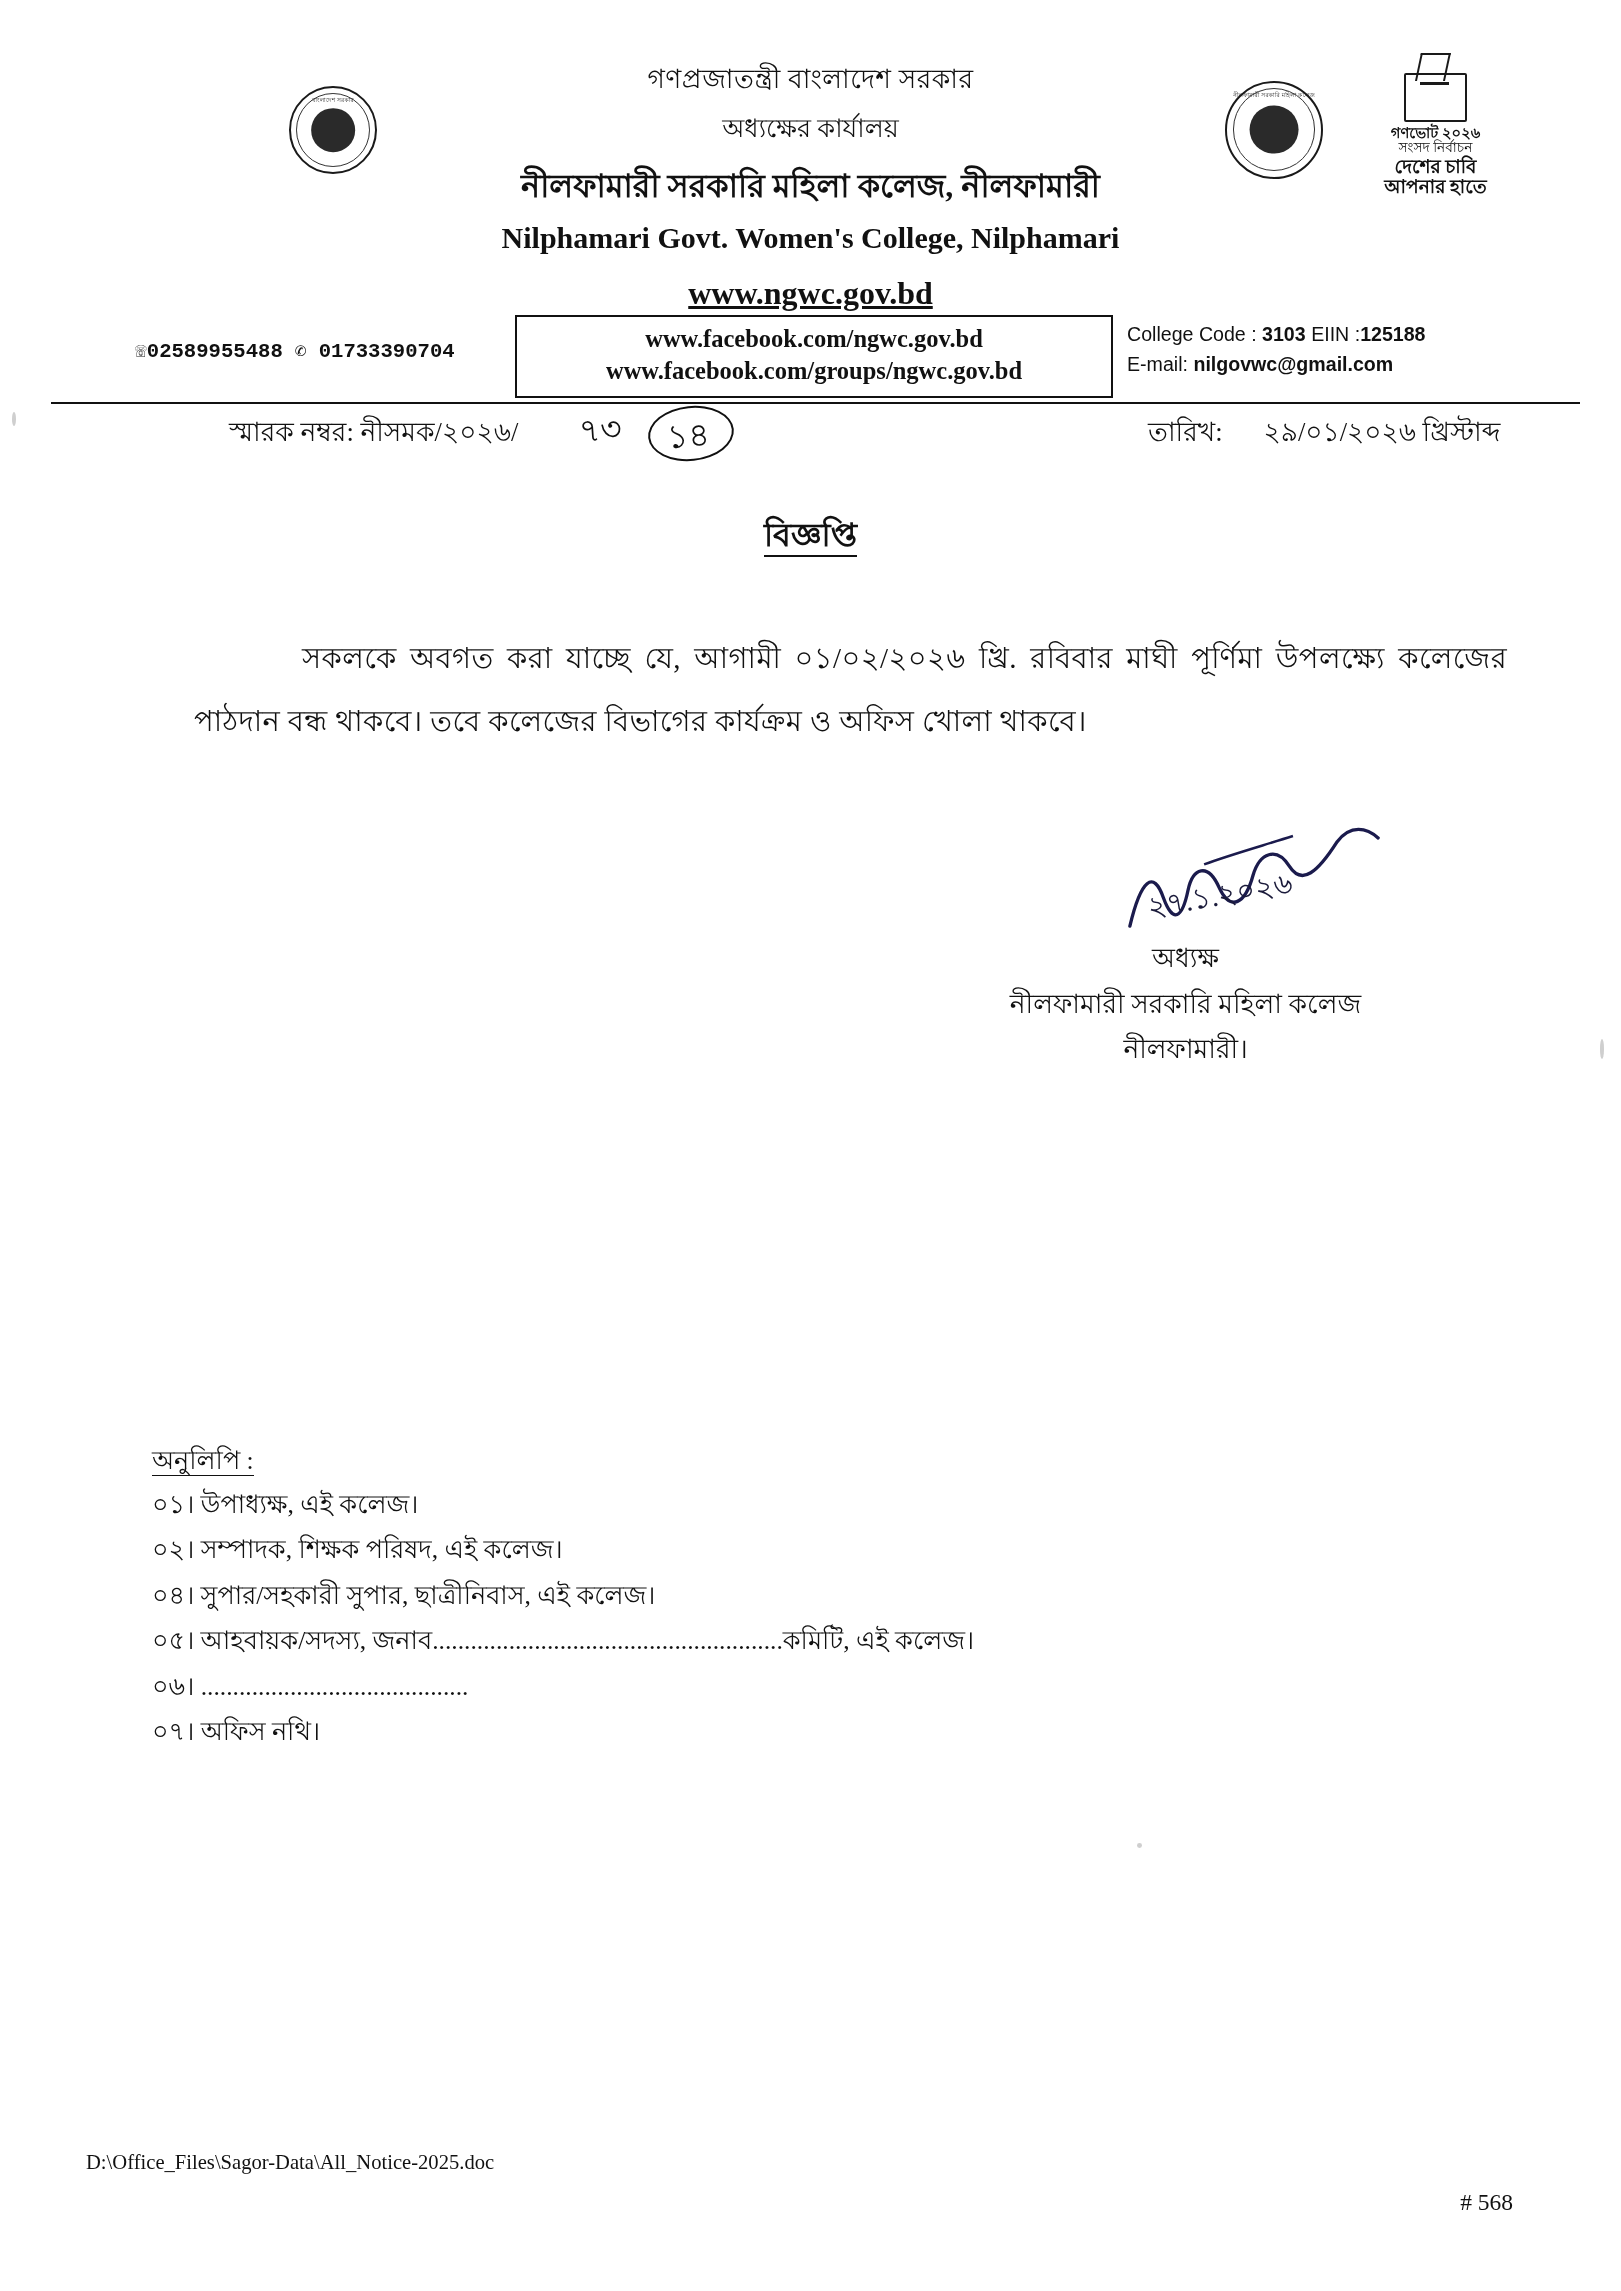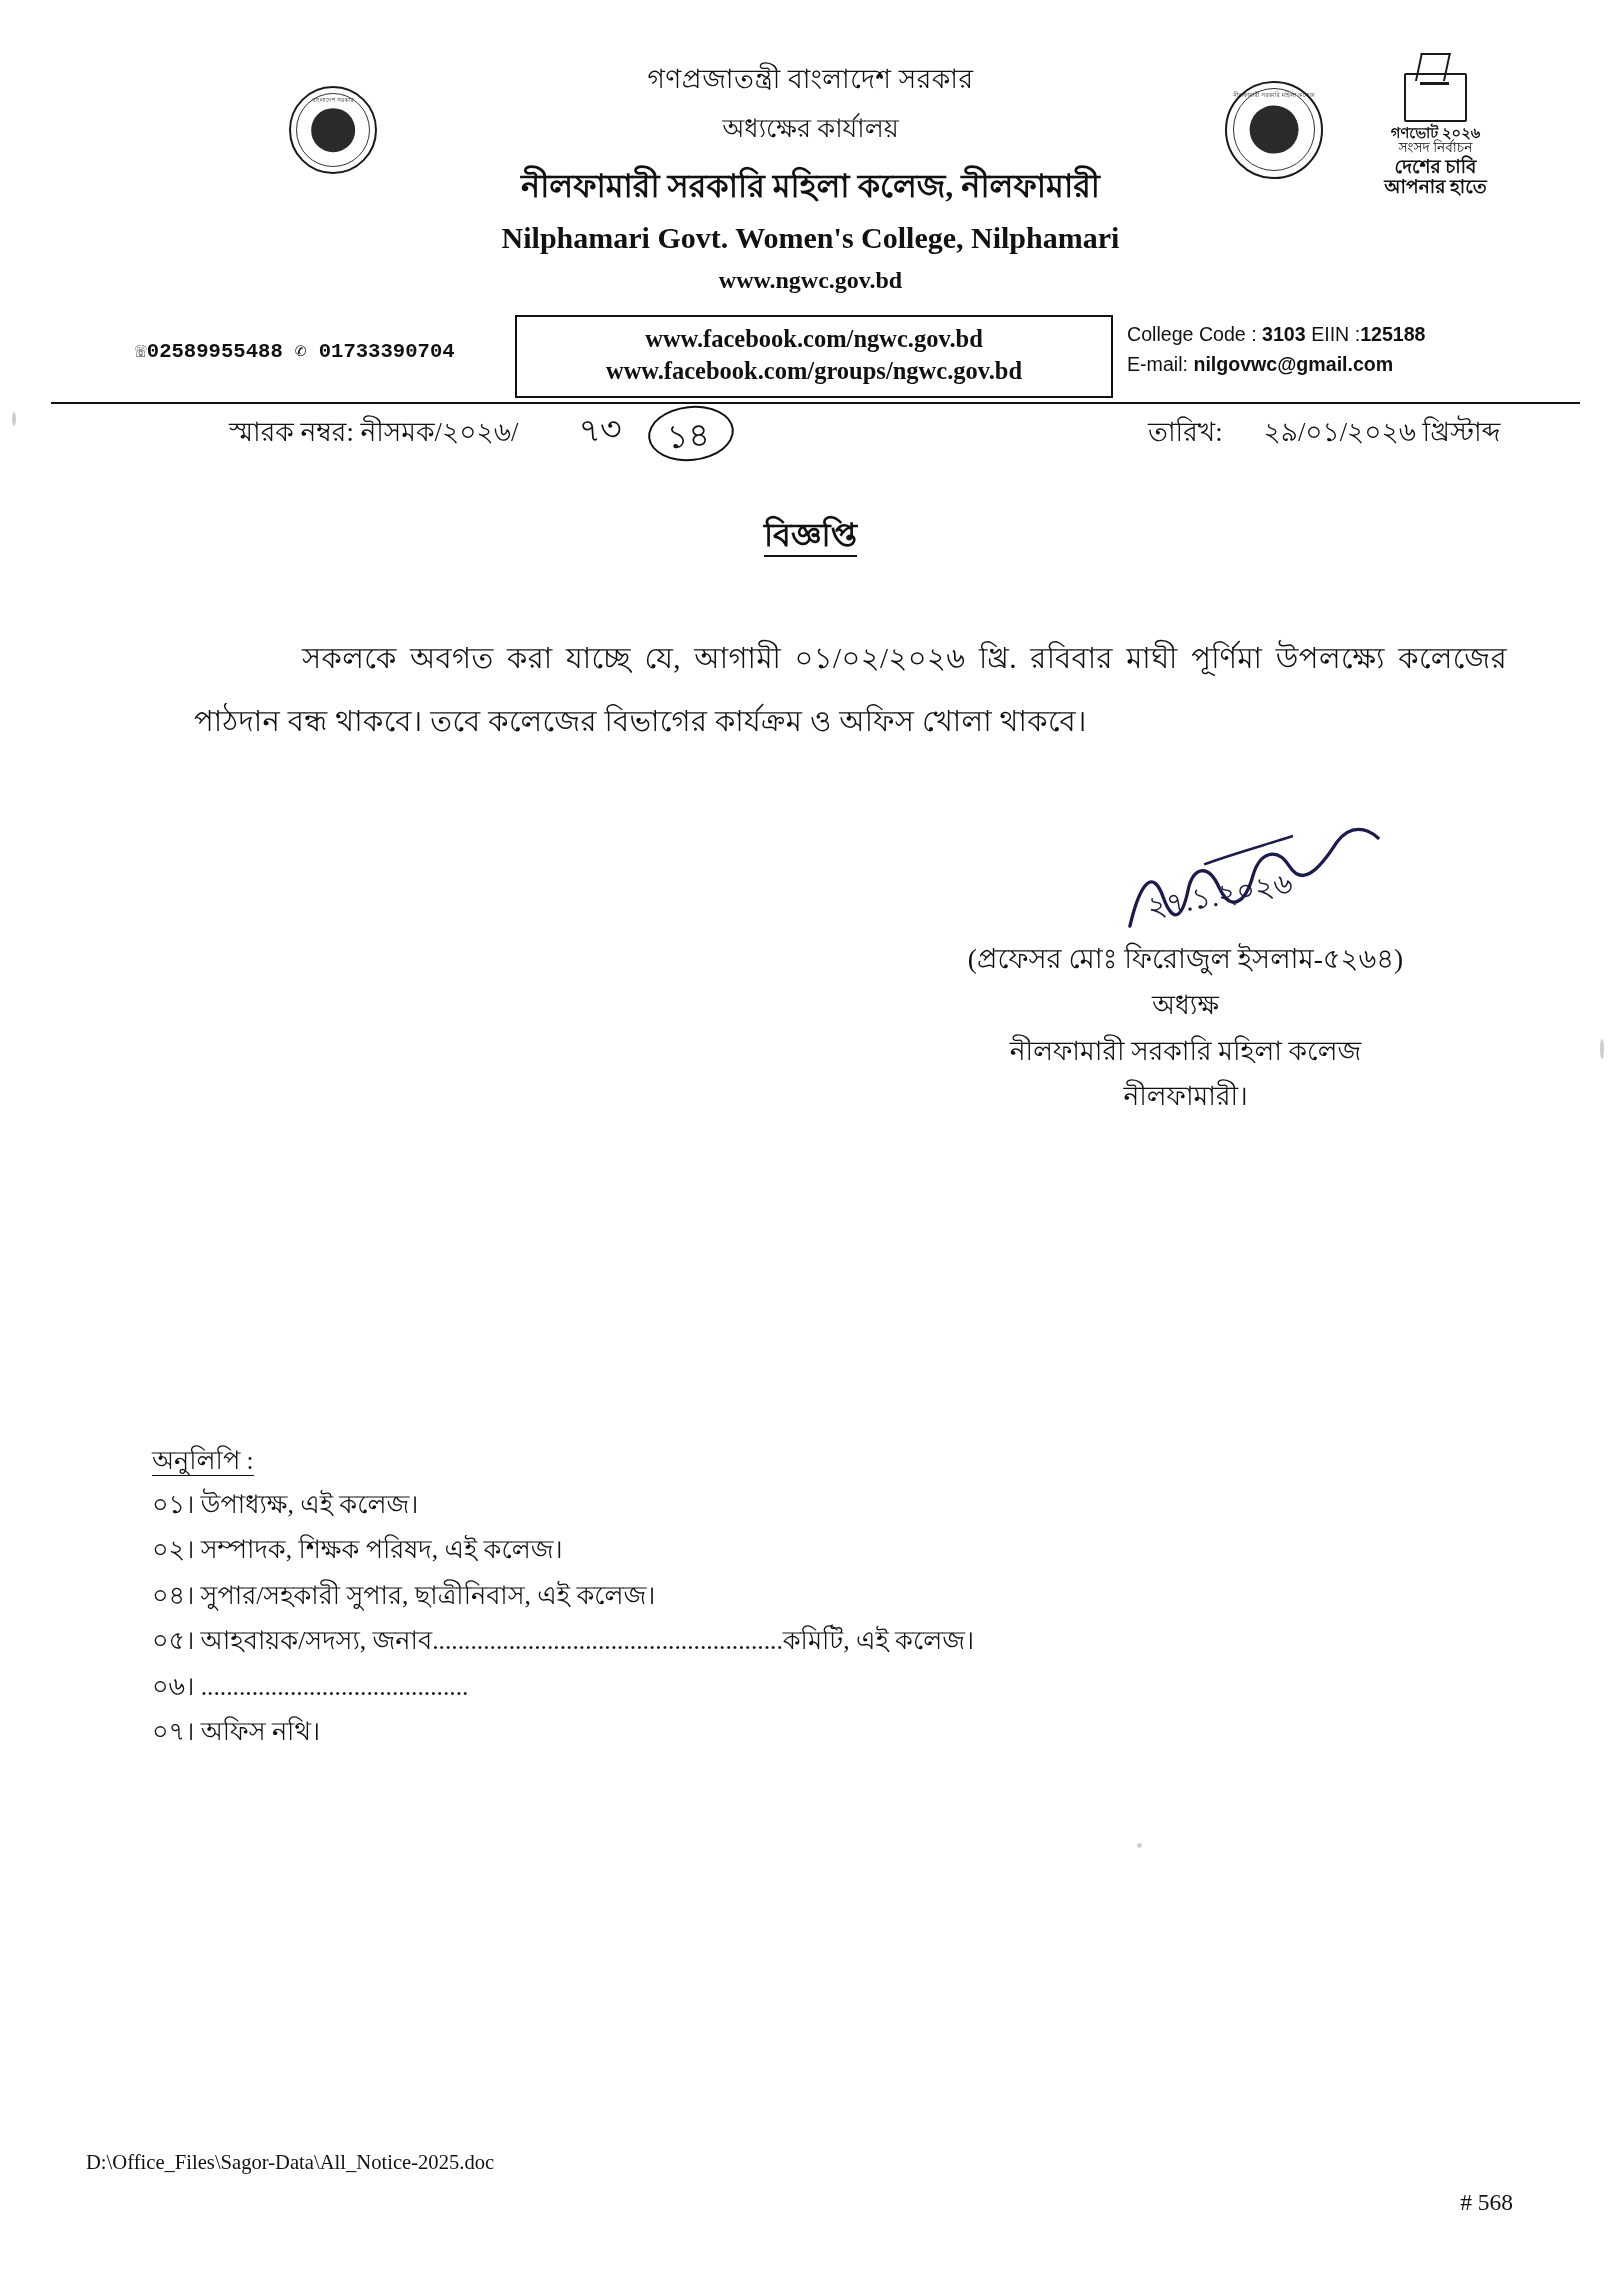--- a/index.html
+++ b/index.html
@@ -125,23 +125,24 @@
     left: 0;
     top: 0;
     width: 1621px;
     text-align: center;
   }
   .h-gov { font-size: 26.5px; letter-spacing: 0.5px; }
   .h-office { font-size: 25.5px; margin-top: 5.9px; }
   .h-college-bn { font-size: 32px; font-weight: bold; margin-top: 8.8px; }
   .h-college-en { font-size: 30px; font-weight: bold; margin-top: 5.9px; }
   .h-web {
-    font-size: 24px;
+    font-size: 32px;
     font-weight: bold;
-    margin-top: 12px;
+    margin-top: 20px;
+    text-decoration: underline;
   }
 
   .contact-row {
     position: absolute;
     top: 323px;
     left: 0;
     width: 1621px;
     height: 69px;
   }
   .phone-block {
@@ -411,21 +412,20 @@
 
   <div class="signature">
     <svg width="274" height="88" viewBox="0 0 280 90">
       <path d="M8 72 C 26 26, 40 18, 46 48 C 52 76, 62 72, 72 44 C 80 22, 96 18, 104 46 C 112 72, 128 66, 140 38 C 150 16, 168 12, 178 34 C 188 56, 206 44, 230 16 C 246 0, 262 6, 272 18" stroke="#1b1b4d" stroke-width="3.4" fill="none" stroke-linecap="round"></path>
       <path d="M92 20 C 120 14, 150 10, 186 4" stroke="#1b1b4d" stroke-width="2.6" fill="none"></path>
     </svg>
   </div>
   <div class="sign-date">২৭.১.২০২৬</div>
 
   <div class="sign-block">
-    <div class="sign-name">(প্রফেসর মোঃ ফিরোজুল ইসলাম-৫২৬৪)</div>
     <div>অধ্যক্ষ</div>
     <div>নীলফামারী সরকারি মহিলা কলেজ</div>
     <div>নীলফামারী।</div>
   </div>
 
   <div class="copy-head">
     <span>অনুলিপি :</span>
   </div>
   <div class="copy-list">
     <div>০১। উপাধ্যক্ষ, এই কলেজ।</div>

